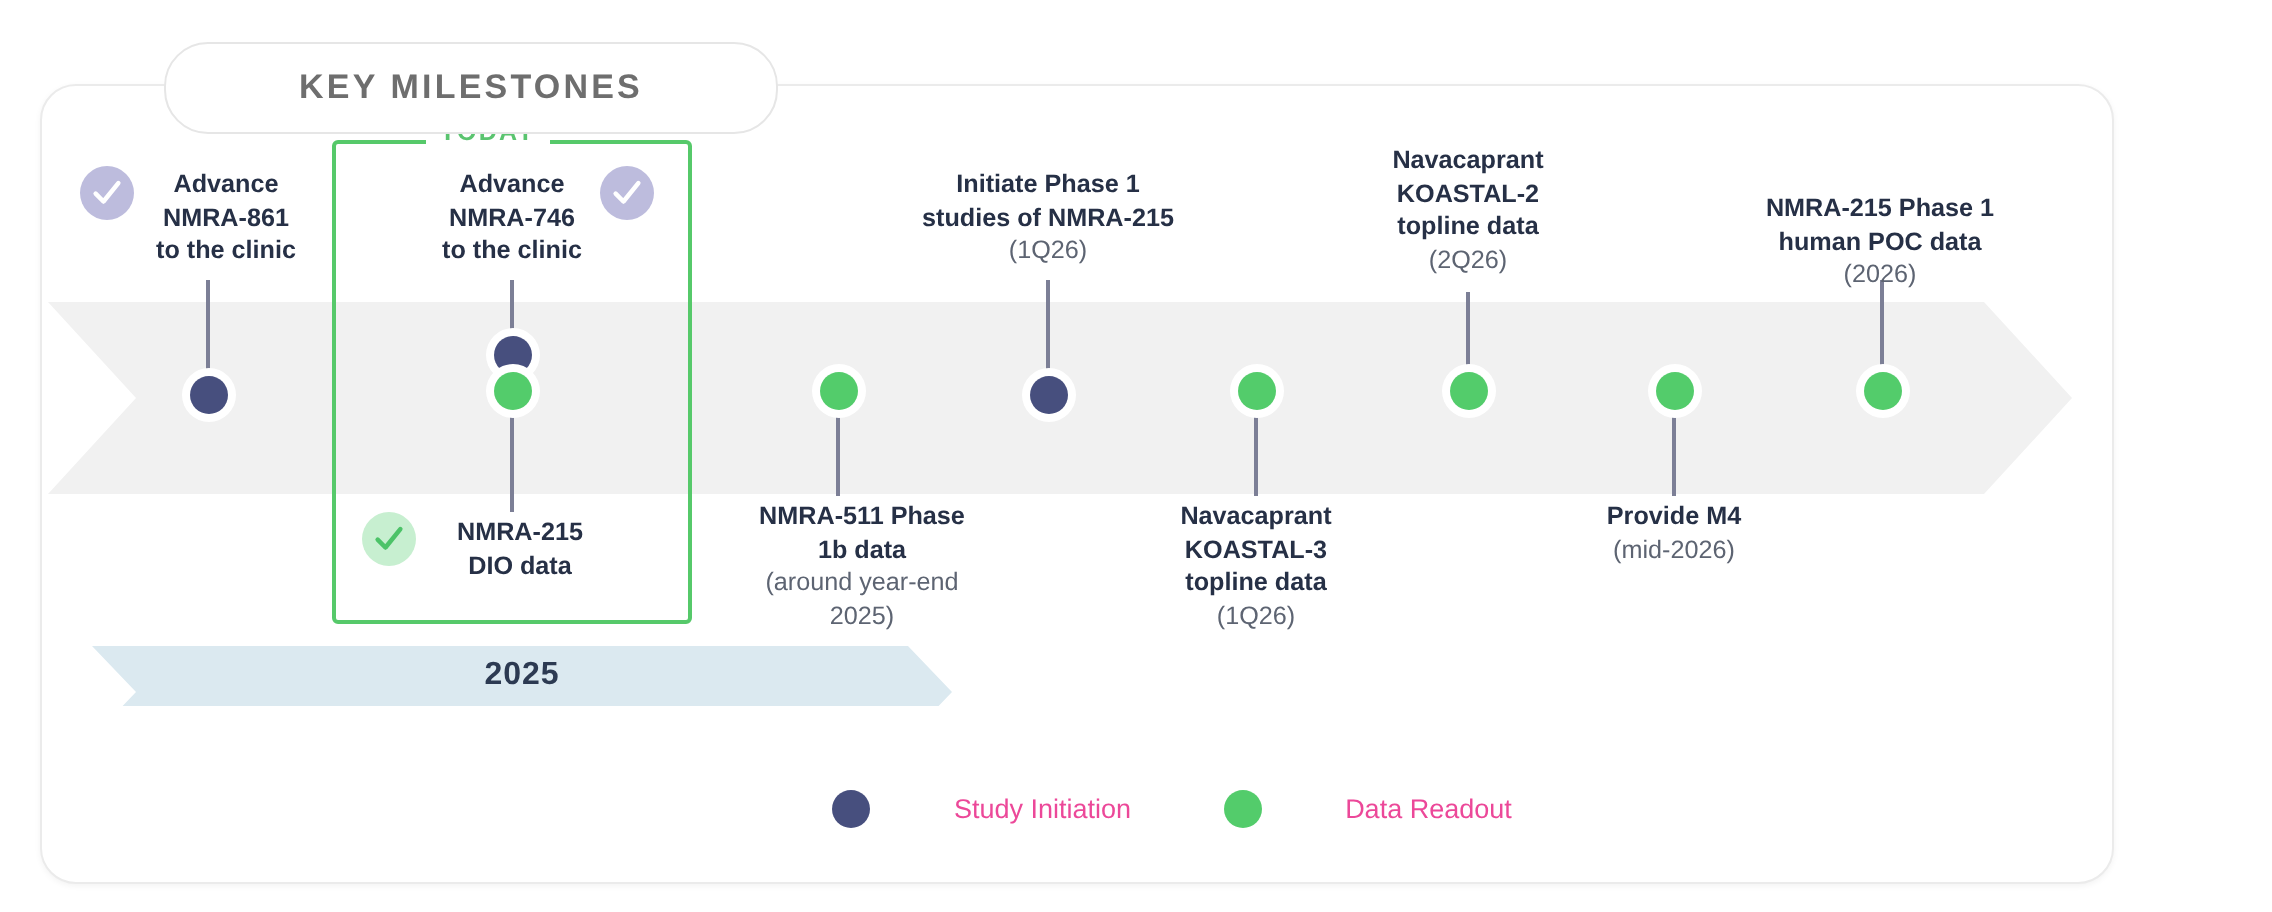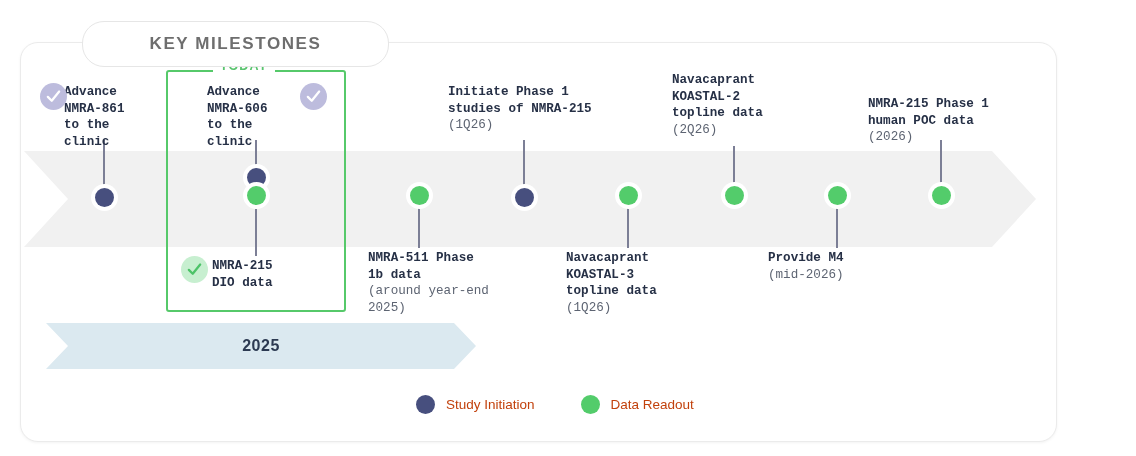--- a/index.html
+++ b/index.html
@@ -54,57 +54,57 @@
     box-shadow:0 0 0 4px #ffffff;z-index:3;
   }
   .dot.blue{background:#474f7e;}
   .dot.green{background:#53cc6b;}
 
   
   .stem{position:absolute;width:1.6px;background:#7c7f96;z-index:2;}
 
   
   .mtext{
-    position:absolute;z-index:3;
-    font-size:12.6px;font-weight:bold;color:#263046;line-height:1.32;font-family:Liberation Mono, monospace;
+    position:absolute;text-align:center;z-index:3;
+    font-size:12.6px;font-weight:bold;color:#263046;line-height:1.32;
   }
   .mtext .sub{font-weight:normal;color:#5d6472;}
 
   
   .check{
     position:absolute;width:27px;height:27px;border-radius:50%;
     z-index:5;display:flex;align-items:center;justify-content:center;
   }
   .check.purple{background:#bdbcdd;}
   .check.green{background:#c7efd0;}
 
   
   .year{
-    position:absolute;height:46px;background:#dbe9f0;
+    position:absolute;height:30px;background:#dbe9f0;
     display:flex;align-items:center;justify-content:center;
     font-size:16px;font-weight:bold;color:#2c3a52;letter-spacing:.5px;
   }
   .year.y2025{
     left:46px;top:323px;width:430px;
     clip-path:polygon(0 0, 408px 0, 430px 23px, 408px 46px, 0 46px, 22px 23px);
   }
   .year.y2026{
     left:482px;top:323px;width:554px;
     clip-path:polygon(0 0, 532px 0, 554px 23px, 532px 46px, 0 46px, 22px 23px);
   }
   .year span{display:block;}
 
   
   .legend{
     position:absolute;left:416px;top:395px;
     display:flex;align-items:center;gap:46px;z-index:5;
   }
   .legend-item{display:flex;align-items:center;gap:11px;}
   .legend-dot{width:19px;height:19px;border-radius:50%;}
-  .legend-label{font-size:13.5px;color:#c2410c;}
+  .legend-label{font-size:13.5px;color:#ec4899;margin-left:31px;}
 </style>
 </head>
 <body>
 
 <div class="stage">
 
   <div class="card"></div>
 
   <div class="band"></div>
 
@@ -128,21 +128,21 @@
   <div class="stem" style="left:103px;top:140px;height:48px;"></div>
   <div class="dot blue" style="left:95px;top:188px;"></div>
 
   <div class="check purple" style="left:300px;top:83px;">
     <svg width="17" height="17" viewBox="0 0 24 24" aria-hidden="true">
       <path d="M4 12.5 L9.5 18 L20 5" fill="none" stroke="#ffffff" stroke-width="3.2" stroke-linecap="round" stroke-linejoin="round"></path>
     </svg>
   </div>
   <div class="mtext" style="left:207px;top:84px;width:98px;">
     <div>Advance</div>
-    <div>NMRA-606</div>
+    <div>NMRA-746</div>
     <div>to the clinic</div>
   </div>
   <div class="stem" style="left:255px;top:140px;height:42px;"></div>
   <div class="dot blue" style="left:247px;top:168px;"></div>
 
   <div class="dot green" style="left:247px;top:186px;"></div>
   <div class="stem" style="left:255px;top:208px;height:48px;"></div>
   <div class="check green" style="left:181px;top:256px;">
     <svg width="17" height="17" viewBox="0 0 24 24" aria-hidden="true">
       <path d="M4 12.5 L9.5 18 L20 5" fill="none" stroke="#4cc368" stroke-width="3.2" stroke-linecap="round" stroke-linejoin="round"></path>

